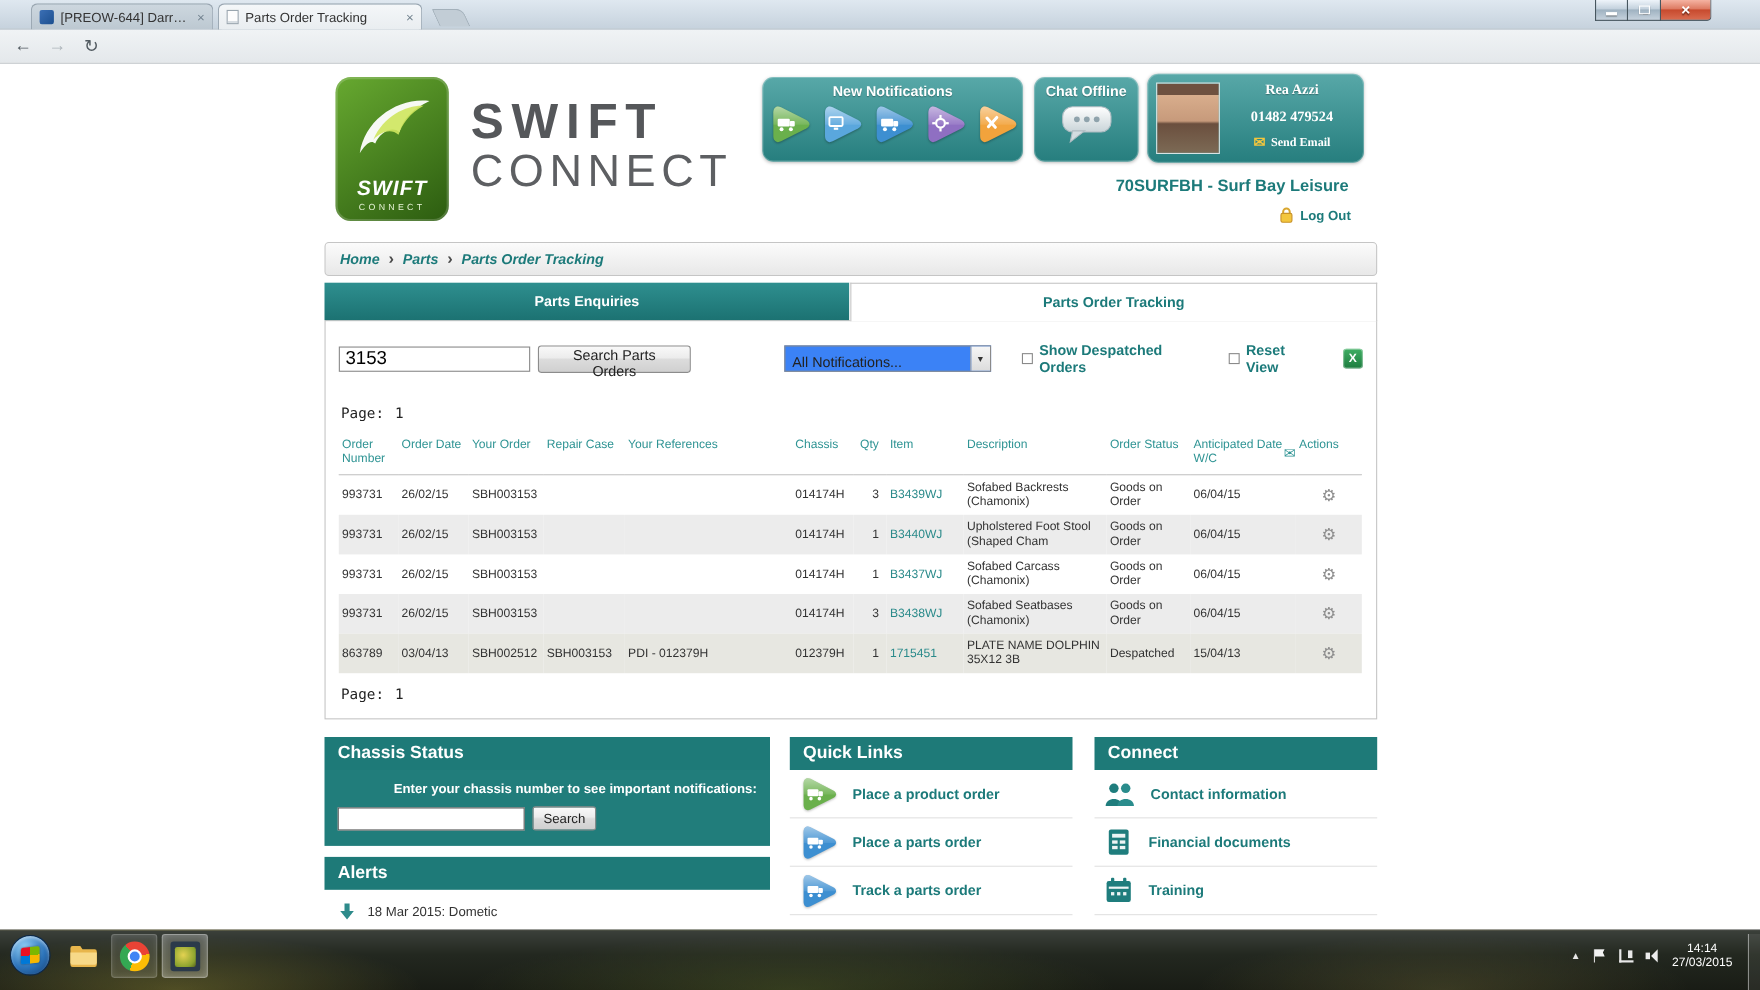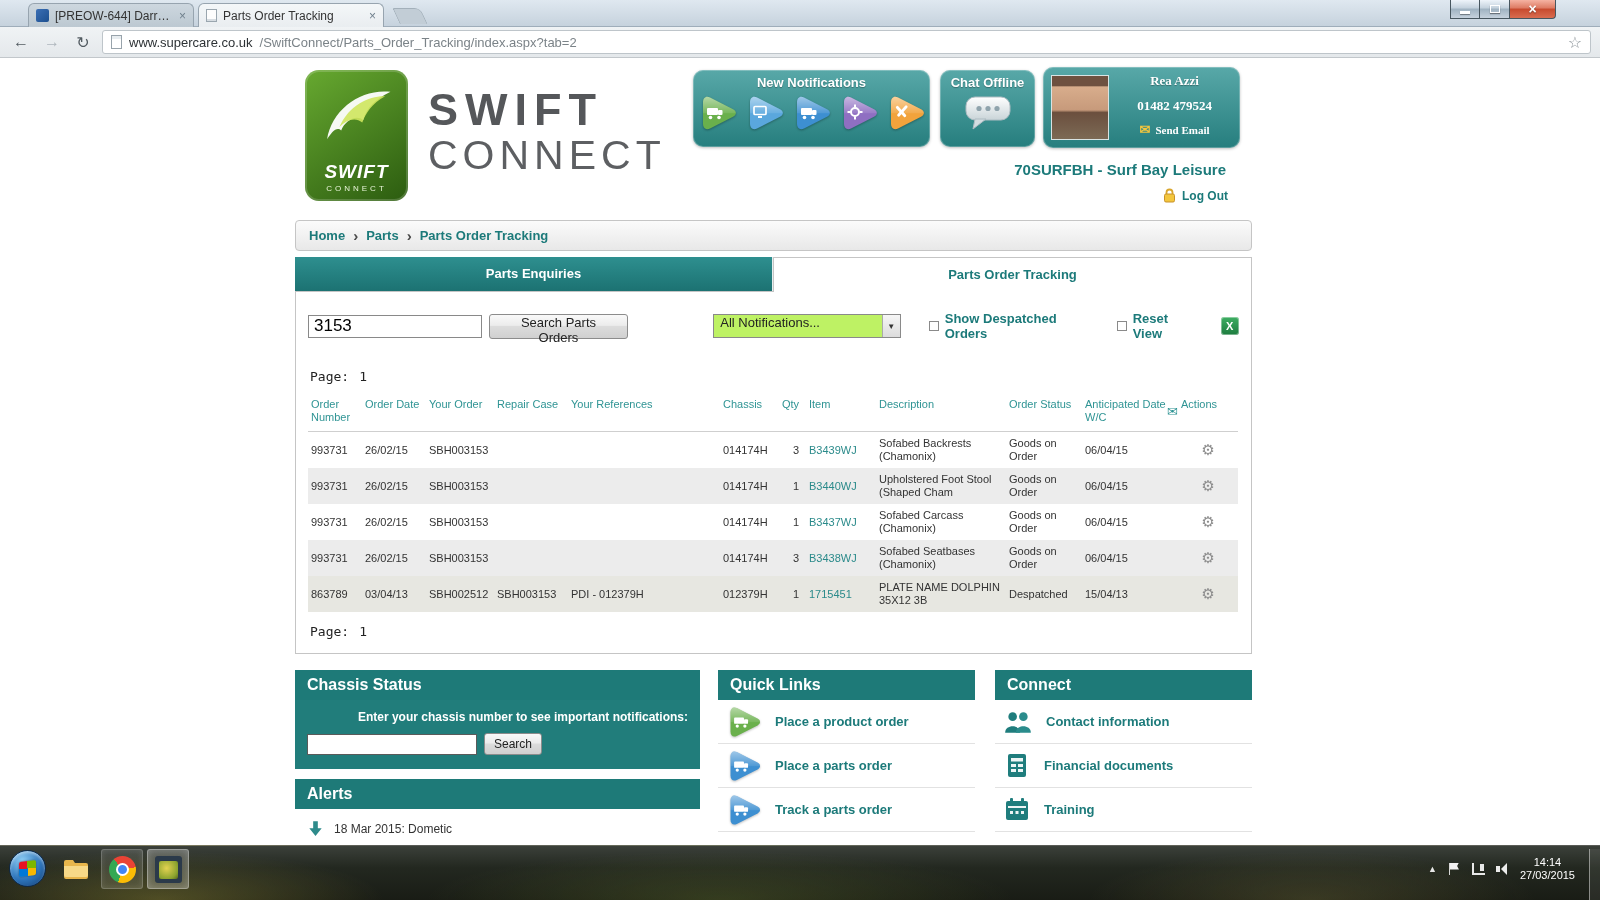--- a/index.html
+++ b/index.html
@@ -85,39 +85,39 @@
 
   .account-label { position:absolute; right:26px; top:102px; color:#1c7a7a; font-weight:bold; font-size:15px; }
   .logout { position:absolute; right:24px; top:129px; display:flex; align-items:center; gap:6px; cursor:pointer; }
   .logout-label { color:#1c7a7a; font-weight:bold; font-size:12px; }
 
   
   .main-box { position:absolute; left:0; top:161px; width:957px; }
   .breadcrumb { height:31px; border:1px solid #c5c5c5; border-radius:4px;
     background:linear-gradient(#fbfbfb,#e8e8e8); display:flex; align-items:center; gap:8px;
     padding:0 13px; font-size:13px; font-weight:bold; color:#1c7a7a; }
-  .crumb { cursor:pointer; }
+  .crumb { cursor:pointer;font-style:italic; }
   .crumb-sep { color:#4a4a4a; font-size:15px; font-weight:bold; }
   .tabs { display:flex; margin-top:6px; position:relative; z-index:2; }
   .ntab { flex:1; height:34px; line-height:34px; text-align:center; font-size:13px; font-weight:bold;
     color:#fff; background:linear-gradient(#2e8f8f,#1c7272); border-right:1px solid #e6eeee; cursor:pointer; }
   .ntab:last-child { border-right:none; }
   .ntab.active { background:#fff; color:#1c7a7a; border:1px solid #c5c5c5; border-bottom:none;
     height:35px; margin-bottom:-1px; }
   .content-box { position:relative; border:1px solid #c5c5c5; background:#fff; padding-bottom:10px; }
 
   .toolbar { display:flex; align-items:center; padding:19px 12px 6px; }
   .search-input { width:174px; height:23px; border:1px solid #898989; font-size:17px; padding:0 5px;
     font-family:"Liberation Sans",sans-serif; }
   .btn { height:25px; margin-left:7px; background:linear-gradient(#f9f9f9,#ececec 45%,#dcdcdc 50%,#d0d0d0);
     border:1px solid #8c8c8c; border-radius:3px; font-size:13px; color:#222; padding:0 11px; cursor:pointer;
     font-family:"Liberation Sans",sans-serif; }
   .sp1 { width:88px; }
-  .dropdown { width:193px; height:24px; border:1px solid #8a8a8a; background:#bef264; display:flex;
-    align-items:flex-start; font-size:13px; color:#222; padding-left:6px; cursor:pointer; }
+  .dropdown { width:193px; height:24px; border:1px solid #8a8a8a; background:#3b82f6; display:flex;
+    align-items:flex-end; font-size:13px; color:#222; padding-left:6px; cursor:pointer; }
   .dd-btn { margin-left:auto; width:18px; align-self:stretch; background:linear-gradient(#f6f6f6,#dcdcdc);
     border-left:1px solid #aaa; display:flex; align-items:center; justify-content:center; font-size:8px; color:#333; }
   .chk-group { display:flex; align-items:center; gap:6px; margin-left:28px; cursor:pointer; }
   .chk-group.tight { margin-left:19px;align-items:center; }
   .chk { width:10px; height:10px; border:1px solid #8a8a8a; background:#fff; flex:none; }
   .chk-label { color:#1c7a7a; font-weight:bold; font-size:13px; }
   .excel-btn { margin-left:22px; width:19px; height:18px; border-radius:3px; background:linear-gradient(#3fae63,#1d7c3f);
     color:#fff; font-size:11px; font-weight:bold; display:flex; align-items:center; justify-content:center;
     box-shadow:inset 0 0 0 1px rgba(255,255,255,.4); cursor:pointer; }
 
@@ -273,26 +273,20 @@
   <div class="navbar">
     <div class="navbtn">
         <span>←</span>
       </div>
     <div class="navbtn disabled">
         <span>→</span>
       </div>
     <div class="navbtn">
         <span>↻</span>
       </div>
-    <div class="urlbox">
-      <span class="doc-icon"></span>
-      <span class="url-domain">www.supercare.co.uk</span>
-        <span class="url-path">/SwiftConnect/Parts_Order_Tracking/index.aspx?tab=2</span>
-      <span class="star">☆</span>
-    </div>
   </div>
 
   <div class="page">
     <div class="site">
 
       <div class="logo-badge">
         <svg width="88" height="84" viewBox="0 0 100 95">
           <path d="M16,74 C21,40 55,16 88,20 C70,29 61,38 57,52 C49,45 36,53 32,64 C27,59 21,66 16,74 Z" fill="#ffffff" opacity=".95"></path>
           <path d="M30,60 C41,34 66,24 82,25 C67,33 60,44 56,55 C48,48 38,52 30,60 Z" fill="#cfe65e" opacity=".9"></path>
         </svg>

